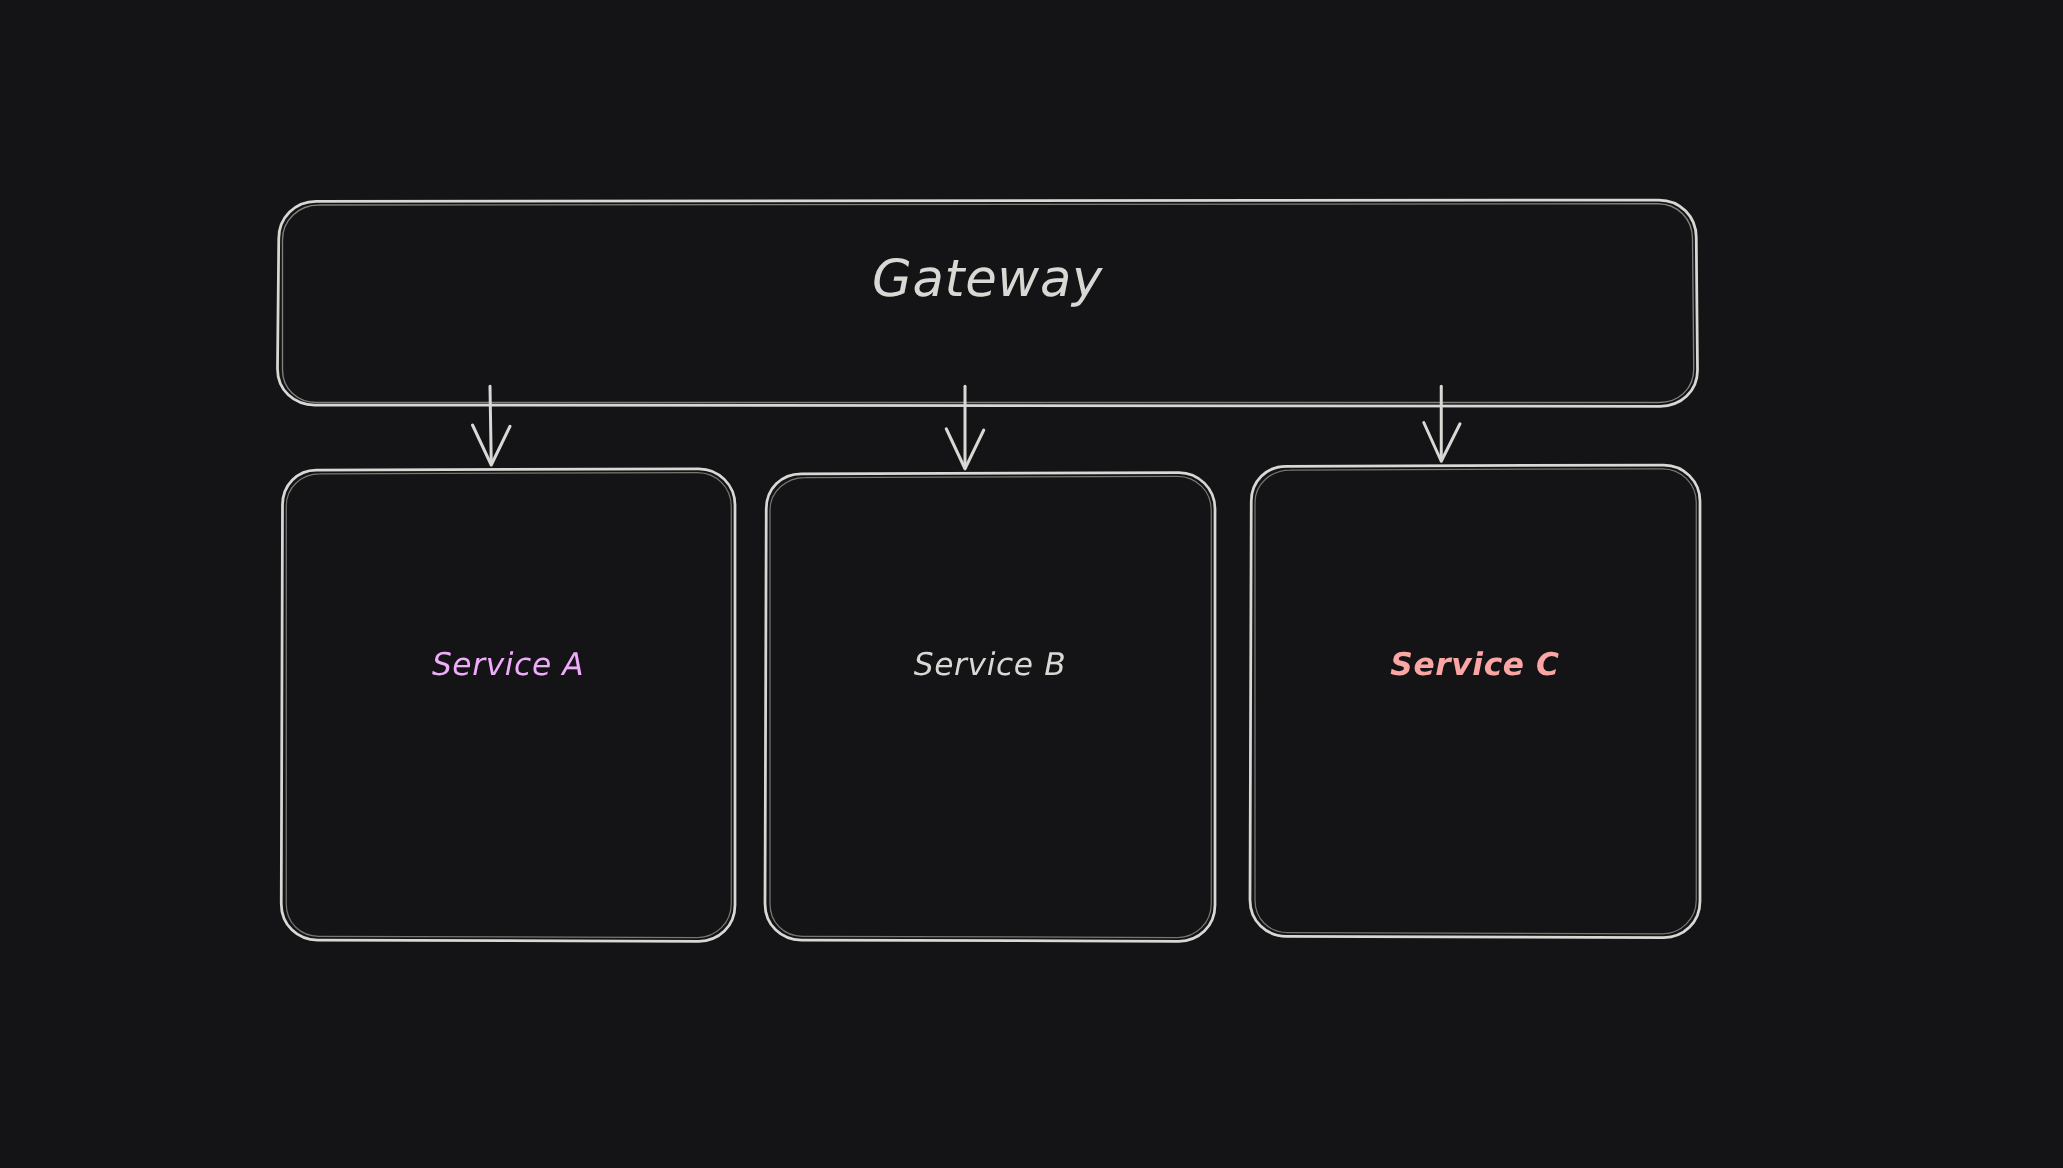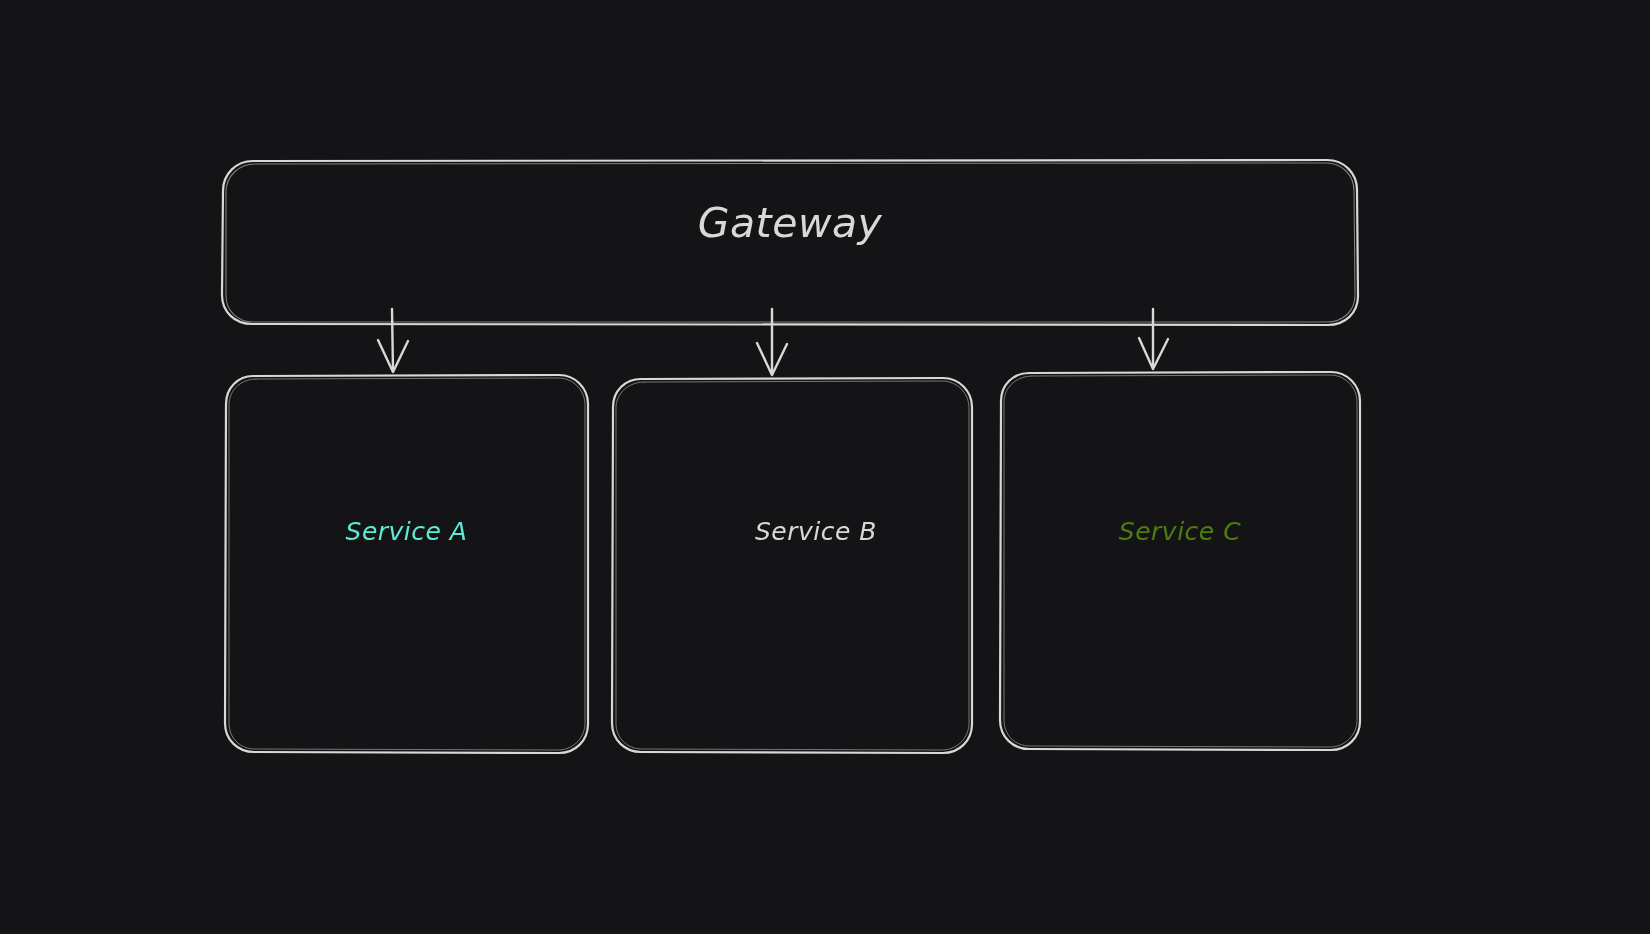--- a/index.html
+++ b/index.html
@@ -44,21 +44,21 @@
     left: 222px;
     width: 1136px;
     top: 203px;
   }
   .label-service {
     font-size: 25px;
     line-height: 1;
     top: 519px;
   }
   .label-service-a { left: 225px; width: 363px; }
-  .label-service-b { left: 636px; width: 360px; }
+  .label-service-b { left: 612px; width: 360px; }
   .label-service-c { left: 1000px; width: 360px; }
 </style>
 </head>
 <body style="background: rgb(20, 20, 22);">
 
 <div id="canvas" style="background: rgb(20, 20, 22);">
 
   <svg id="diagram-svg" viewBox="0 0 1650 934">
 
     <g>
@@ -157,19 +157,19 @@
 
     <g>
       <path fill="none" stroke="#d8d8d4" stroke-width="2.4" stroke-linecap="round" stroke-linejoin="round" d="M 1153 309 L 1153 368"></path>
       <path fill="none" stroke="#d8d8d4" stroke-width="2.4" stroke-linecap="round" stroke-linejoin="round" d="M 1139 338 L 1153 369 M 1168 339 L 1153 369"></path>
     </g>
 
   </svg>
 
   <div class="node-label label-gateway" style="color: rgb(216, 216, 212); font-size: 41px;">Gateway</div>
 
-  <div class="node-label label-service label-service-a" style="color: #5eead4; font-size: 25px;">Service A</div>
+  <div class="node-label label-service label-service-a" style="color: #f0abfc; font-size: 25px;">Service A</div>
 
   <div class="node-label label-service label-service-b" style="color: rgb(216, 216, 212); font-size: 25px;">Service B</div>
 
-  <div class="node-label label-service label-service-c" style="color: #4d7c0f; font-size: 25px;">Service C</div>
+  <div class="node-label label-service label-service-c" style="color: #fca5a5; font-size: 25px; font-weight: bold;">Service C</div>
 
 </div>
 
 </body></html>

